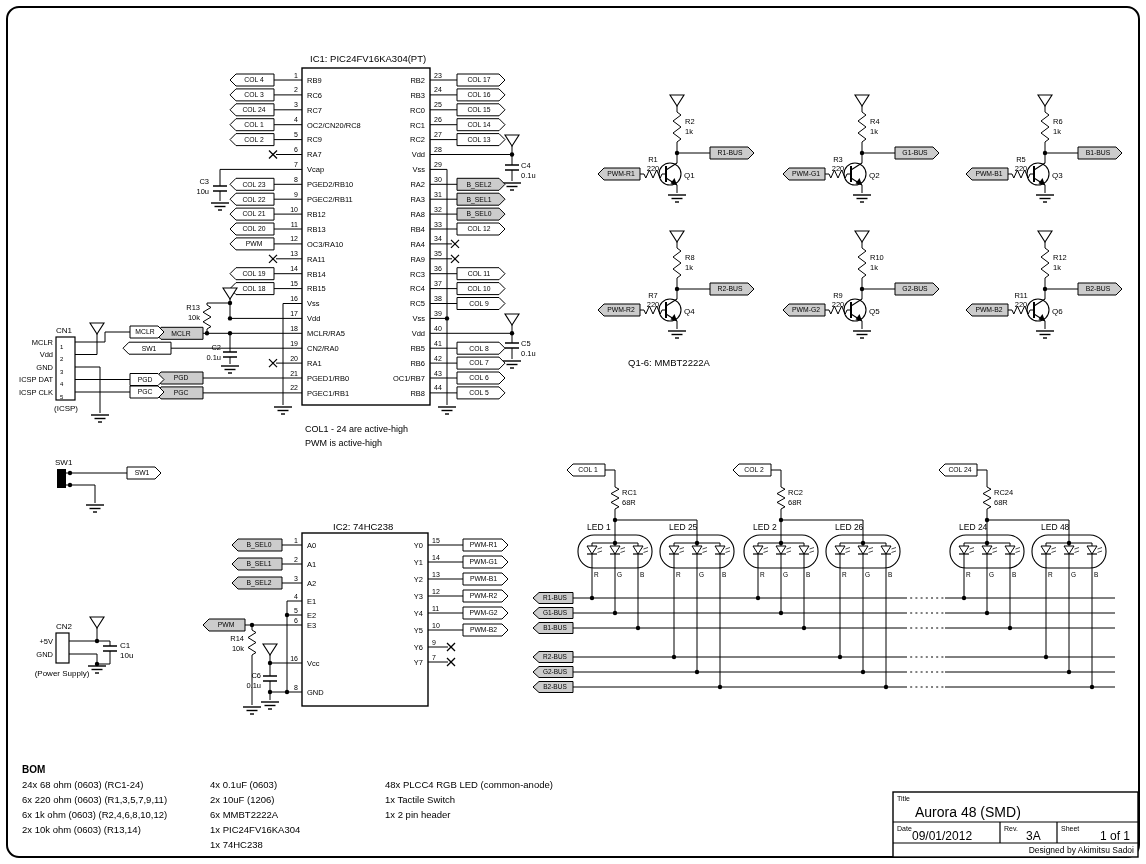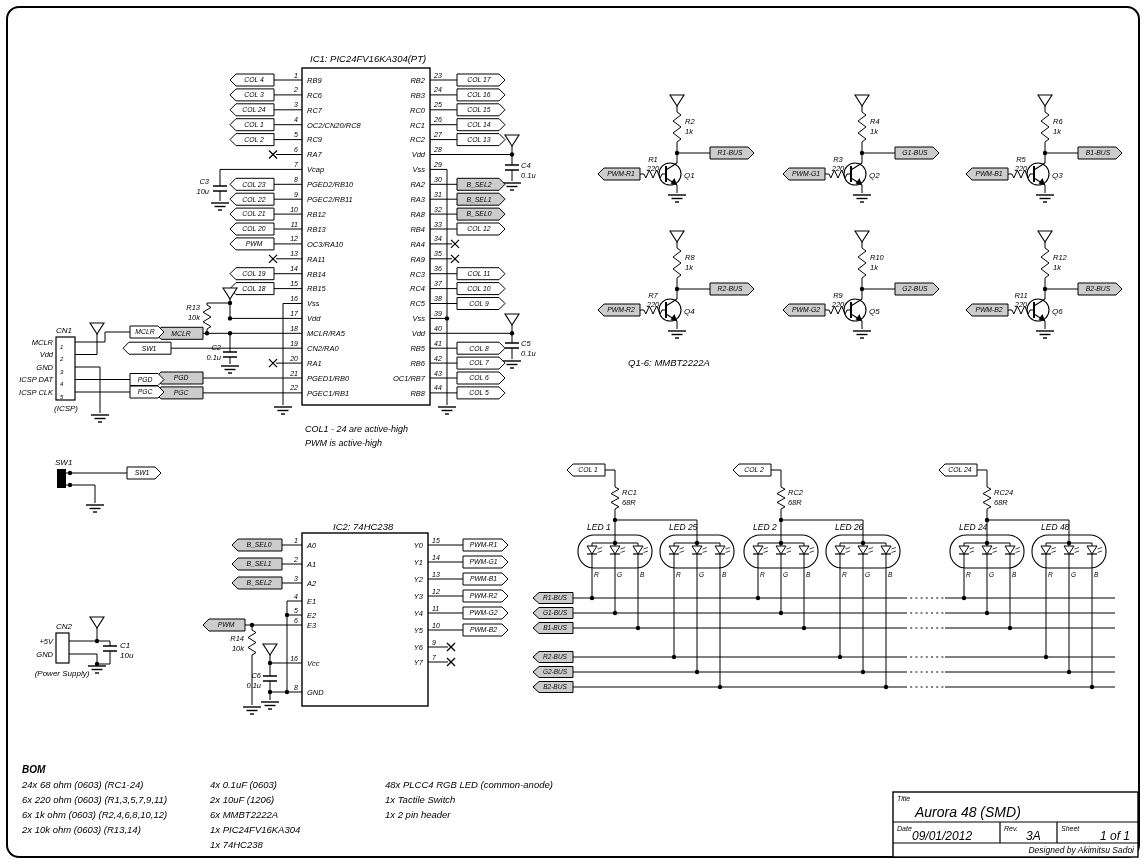--- a/index.html
+++ b/index.html
@@ -1,16 +1,16 @@
 <!DOCTYPE html>
 <html><head>
 <meta charset="utf-8">
 <style>
   html,body{margin:0;padding:0;background:#fff;}
-  .page{width:1146px;height:864px;position:relative;background:#fff;overflow:hidden;font-style:italic;}
+  .page{width:1146px;height:864px;position:relative;background:#fff;overflow:hidden;}
   svg{display:block;}
   svg text{font-family:"Liberation Sans","DejaVu Sans",sans-serif;fill:#000;}
 </style>
 </head>
 <body>
 
 <div class="page">
   <svg id="schematic" width="1146" height="864" viewBox="0 0 1146 864">
       <rect x="7" y="7" width="1132" height="850" rx="12" fill="none" stroke="#000" stroke-width="2"></rect>
       <rect x="302" y="68" width="128" height="337" fill="none" stroke="#000" stroke-width="1.4"></rect>

